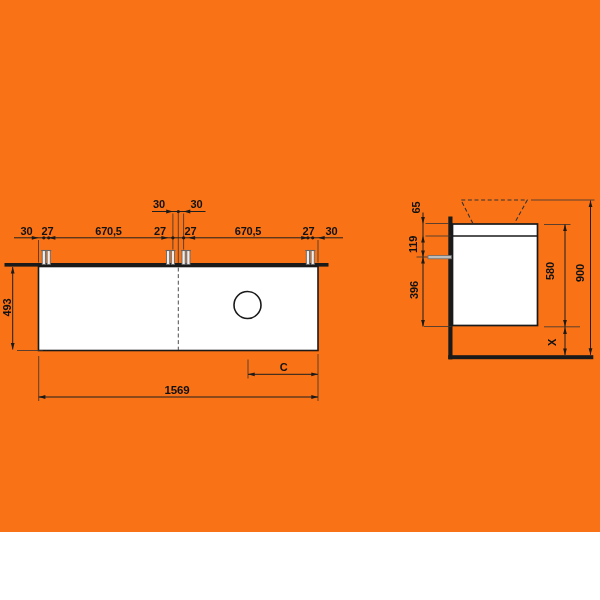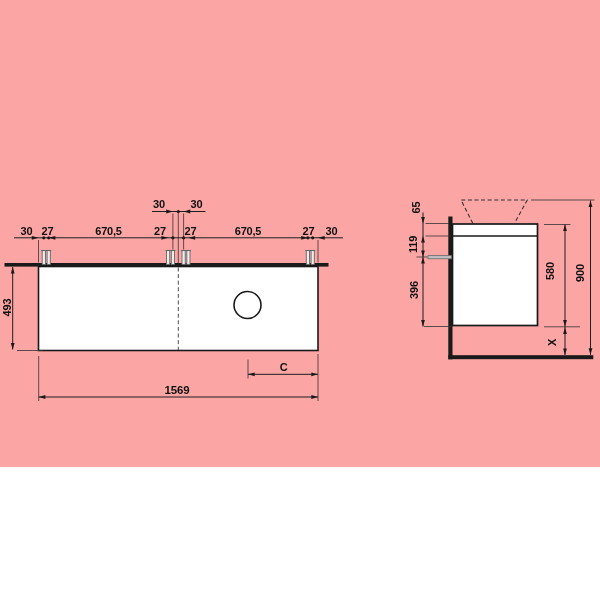--- a/index.html
+++ b/index.html
@@ -1,16 +1,16 @@
 <!DOCTYPE html>
 <html><head>
 <meta charset="utf-8">
 <style>
   html,body{margin:0;padding:0;background:#fff;}
-  .stage{position:relative;width:600px;height:467px;background:#fca5a5;overflow:hidden;}
+  .stage{position:relative;width:600px;height:532px;background:#f97316;overflow:hidden;}
   svg{display:block;}
   .dim{font-family:"Liberation Sans","DejaVu Sans",sans-serif;font-weight:bold;font-size:11px;fill:#111;letter-spacing:-0.2px;}
   .dim-big{font-size:11.5px;}
   .thin{stroke:#333;stroke-width:0.8;}
   .dimline{stroke:#1f1f1f;stroke-width:1;}
   .outline{stroke:#1a1a1a;fill:#fff;}
   .arrow{fill:#1a1a1a;stroke:none;}
   .dot{fill:#1a1a1a;stroke:none;}
 </style>
 </head>

